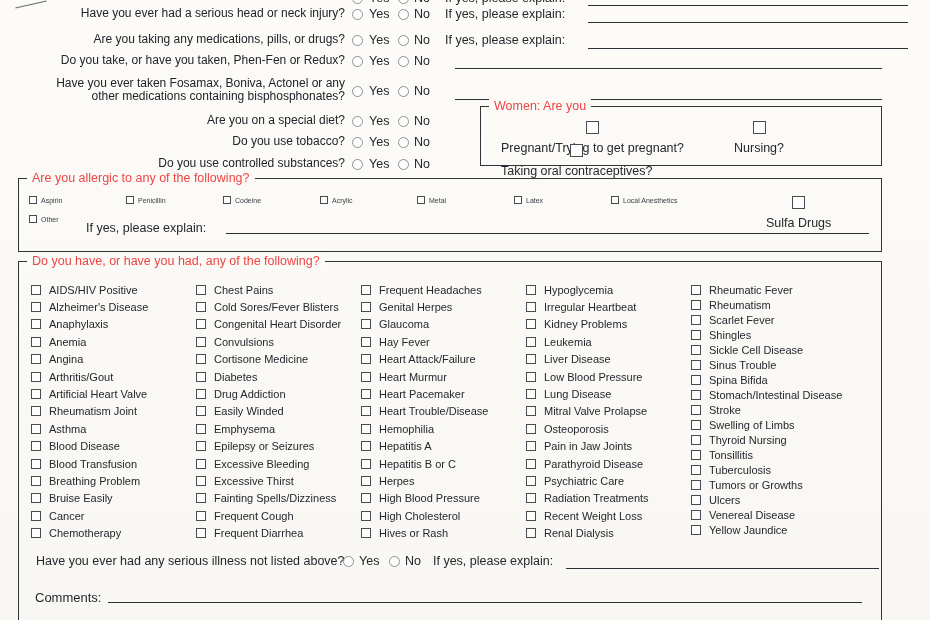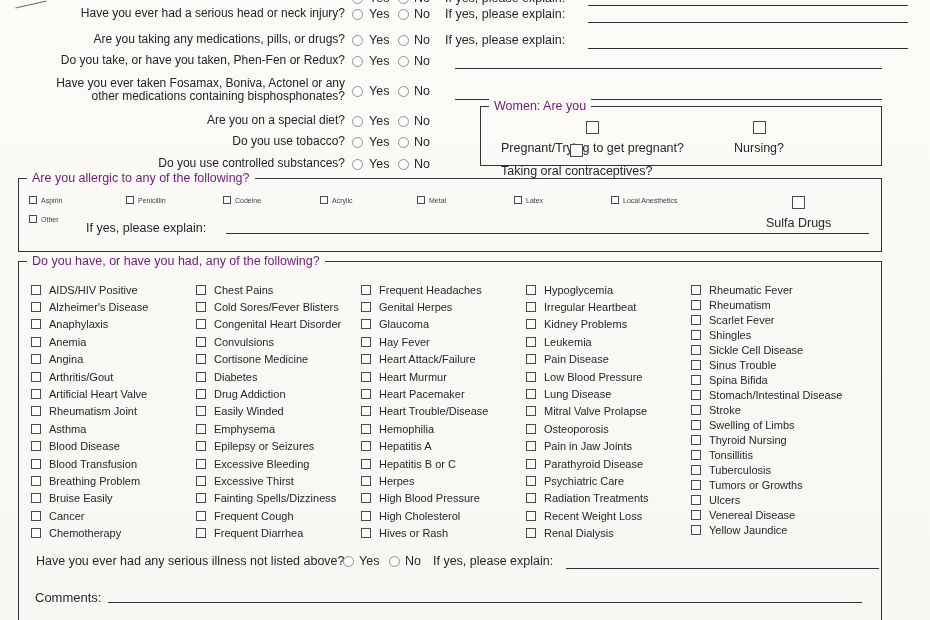--- a/index.html
+++ b/index.html
@@ -14,21 +14,21 @@
   .qrow { position:absolute; left:0; width:930px; height:16px; }
   .qtext { position:absolute; right:585px; top:0; font-size:12px; line-height:13px;
            text-align:right; white-space:nowrap; color:#23232b; }
   .radio { position:absolute; width:11px; height:11px; border:1px solid #8f8f99;
            border-radius:50%; background:#fefefc; }
   .yn { position:absolute; top:0; font-size:12.5px; }
   .explain { position:absolute; top:0; font-size:12.5px; white-space:nowrap; }
   .wline { position:absolute; height:0; border-bottom:1.1px solid #2e2e36; }
   .box { position:absolute; border:1.3px solid #33333b; }
   .legend { position:absolute; top:-8px; background:#fbfaf7; padding:0 5px;
-            font-size:12.5px; white-space:nowrap; color:#701a75; }
+            font-size:12.5px; white-space:nowrap; color:#ef4444; }
   .chk { display:inline-block; flex:none; border:1.1px solid #4a4a54; background:#fdfdfb; }
   .chk13 { width:13px; height:13px; }
   .chk10 { width:10px; height:10px; }
   .chk8  { width:8px;  height:8px;  }
   .wopt { position:absolute; display:flex; align-items:center; gap:7px;
           font-size:12.5px; white-space:nowrap;flex-direction:column; }
   .sopt-row { position:absolute; display:flex; }
   .sopt { width:97px; display:flex; align-items:center; gap:4px;
           font-size:7px; color:#3c3c46; white-space:nowrap; }
   .cond-col { position:absolute; display:flex; flex-direction:column; }
@@ -445,21 +445,21 @@
           <span>Kidney Problems</span>
         </label>
 
         <label class="cond-item">
           <span class="chk chk10"></span>
           <span>Leukemia</span>
         </label>
 
         <label class="cond-item">
           <span class="chk chk10"></span>
-          <span>Pain Disease</span>
+          <span>Liver Disease</span>
         </label>
 
         <label class="cond-item">
           <span class="chk chk10"></span>
           <span>Low Blood Pressure</span>
         </label>
 
         <label class="cond-item">
           <span class="chk chk10"></span>
           <span>Lung Disease</span>

